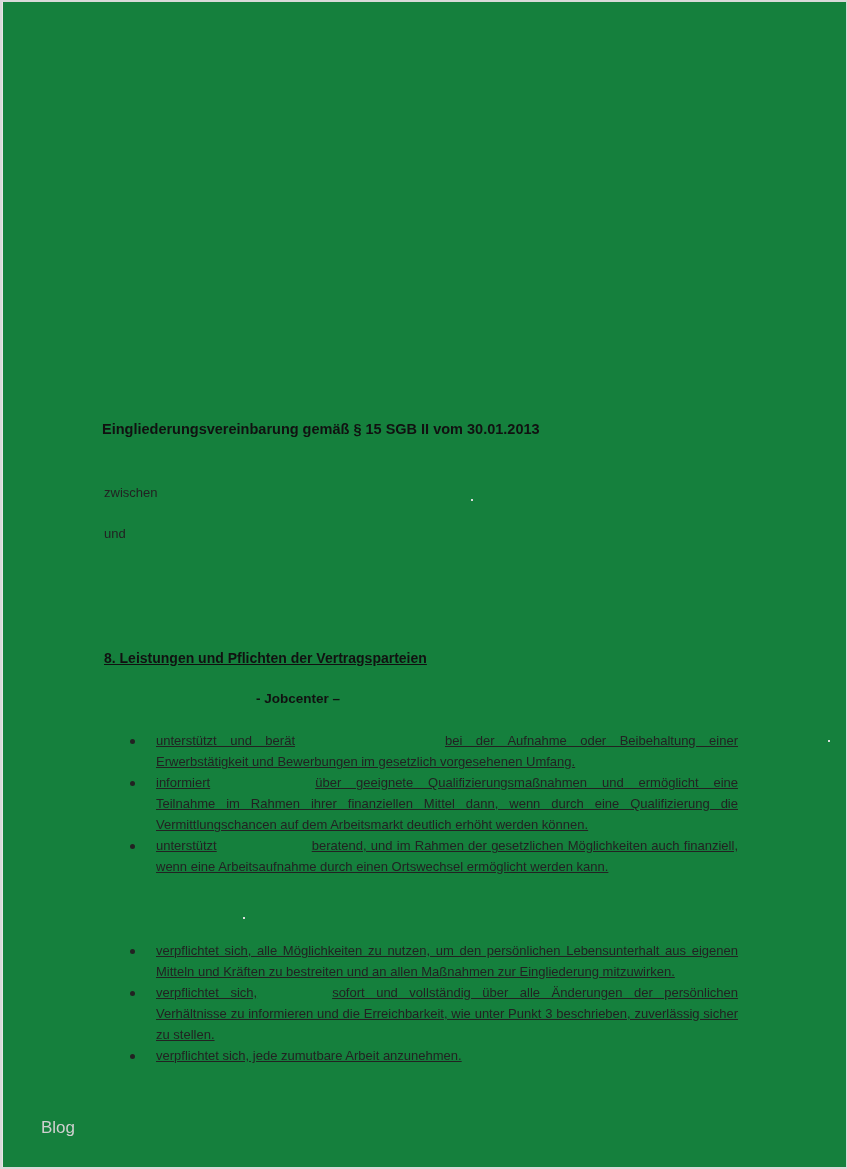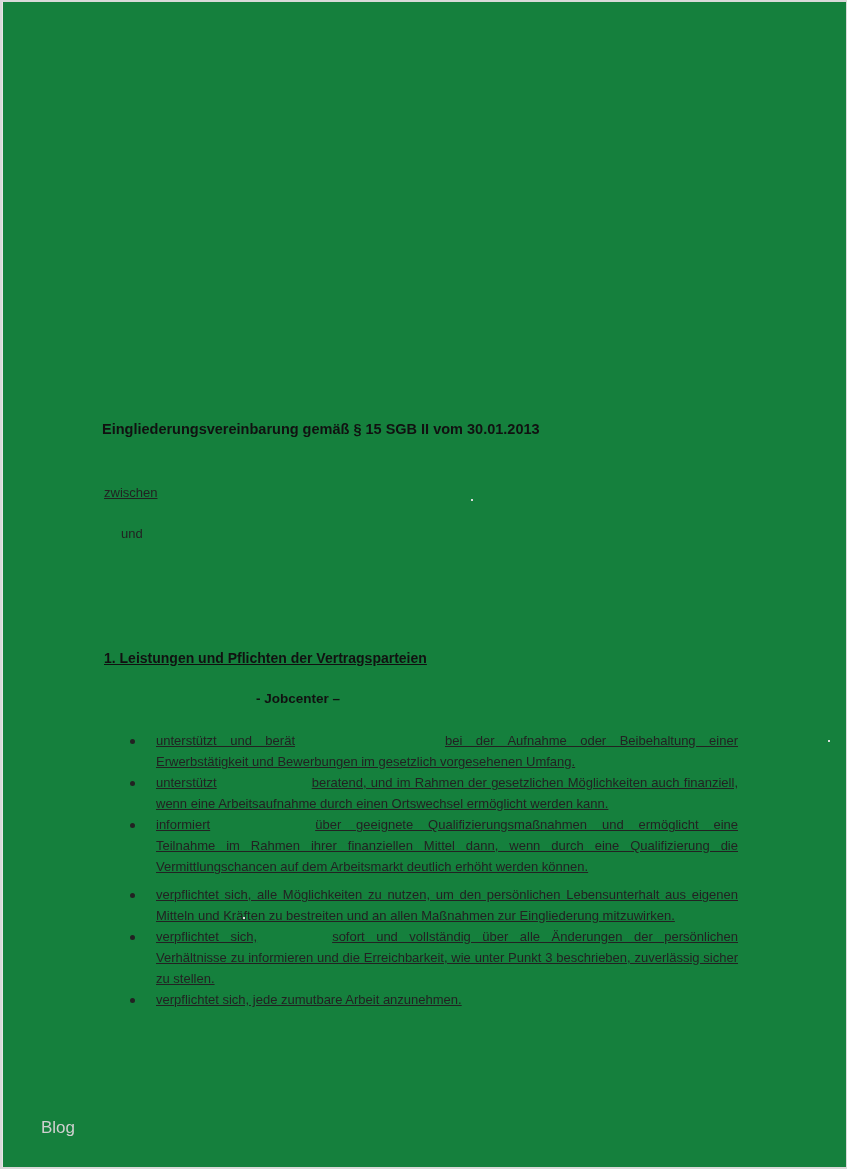--- a/index.html
+++ b/index.html
@@ -70,58 +70,58 @@
       left: 7px;
       top: 9px;
       width: 5px;
       height: 5px;
       border-radius: 50%;
       background: #222;
     }
     .bullet-item .lead { }
     .bullet-item .gap { display: inline-block; }
     .list-jobcenter { top: 728px; }
-    .list-customer { top: 882px; }
+    .list-customer { top: 938px; }
     .watermark {
       left: 38px; top: 1116px;
       font-size: 17px;
       color: #d0d0d0;
     }
     .speck {
       position: absolute;
       width: 2px; height: 2px;
       background: #ddd;
     }
   </style>
 </head>
 <body>
 
 <div class="page">
 
   <div class="abs title">Eingliederungsvereinbarung gemäß § 15 SGB II vom 30.01.2013</div>
 
-  <div class="abs plain" style="left:101px; top:483px;text-decoration:underline;">zwischen</div>
-  <div class="abs plain" style="left:101px; top:524px;margin-left:17px;">und</div>
+  <div class="abs plain" style="left:101px; top:483px;">zwischen</div>
+  <div class="abs plain" style="left:101px; top:524px;">und</div>
 
-  <div class="abs section-heading">1. Leistungen und Pflichten der Vertragsparteien</div>
+  <div class="abs section-heading">8. Leistungen und Pflichten der Vertragsparteien</div>
 
   <div class="abs party-heading">- Jobcenter –</div>
 
   <ul class="bullet-list list-jobcenter">
     <li class="bullet-item">
       <span class="dot"></span>
       <span class="lead">unterstützt und berät</span><span class="gap" style="width:150px"></span><span>bei der Aufnahme oder Beibehaltung einer Erwerbstätigkeit und Bewerbungen im gesetzlich vorgesehenen Umfang.</span>
     </li>
     <li class="bullet-item">
       <span class="dot"></span>
-      <span class="lead">unterstützt</span><span class="gap" style="width:95px"></span><span>beratend, und im Rahmen der gesetzlichen Möglichkeiten auch finanziell, wenn eine Arbeitsaufnahme durch einen Ortswechsel ermöglicht werden kann.</span>
+      <span class="lead">informiert</span><span class="gap" style="width:105px"></span><span>über geeignete Qualifizierungsmaßnahmen und ermöglicht eine Teilnahme im Rahmen ihrer finanziellen Mittel dann, wenn durch eine Qualifizierung die Vermittlungschancen auf dem Arbeitsmarkt deutlich erhöht werden können.</span>
     </li>
     <li class="bullet-item">
       <span class="dot"></span>
-      <span class="lead">informiert</span><span class="gap" style="width:105px"></span><span>über geeignete Qualifizierungsmaßnahmen und ermöglicht eine Teilnahme im Rahmen ihrer finanziellen Mittel dann, wenn durch eine Qualifizierung die Vermittlungschancen auf dem Arbeitsmarkt deutlich erhöht werden können.</span>
+      <span class="lead">unterstützt</span><span class="gap" style="width:95px"></span><span>beratend, und im Rahmen der gesetzlichen Möglichkeiten auch finanziell, wenn eine Arbeitsaufnahme durch einen Ortswechsel ermöglicht werden kann.</span>
     </li>
   </ul>
 
   <ul class="bullet-list list-customer">
     <li class="bullet-item">
       <span class="dot"></span>
       <span class="lead">verpflichtet sich, alle Möglichkeiten zu nutzen, um den persönlichen Lebensunterhalt aus eigenen Mitteln und Kräften zu bestreiten und an allen Maßnahmen zur Eingliederung mitzuwirken.</span><span></span>
     </li>
     <li class="bullet-item">
       <span class="dot"></span>

